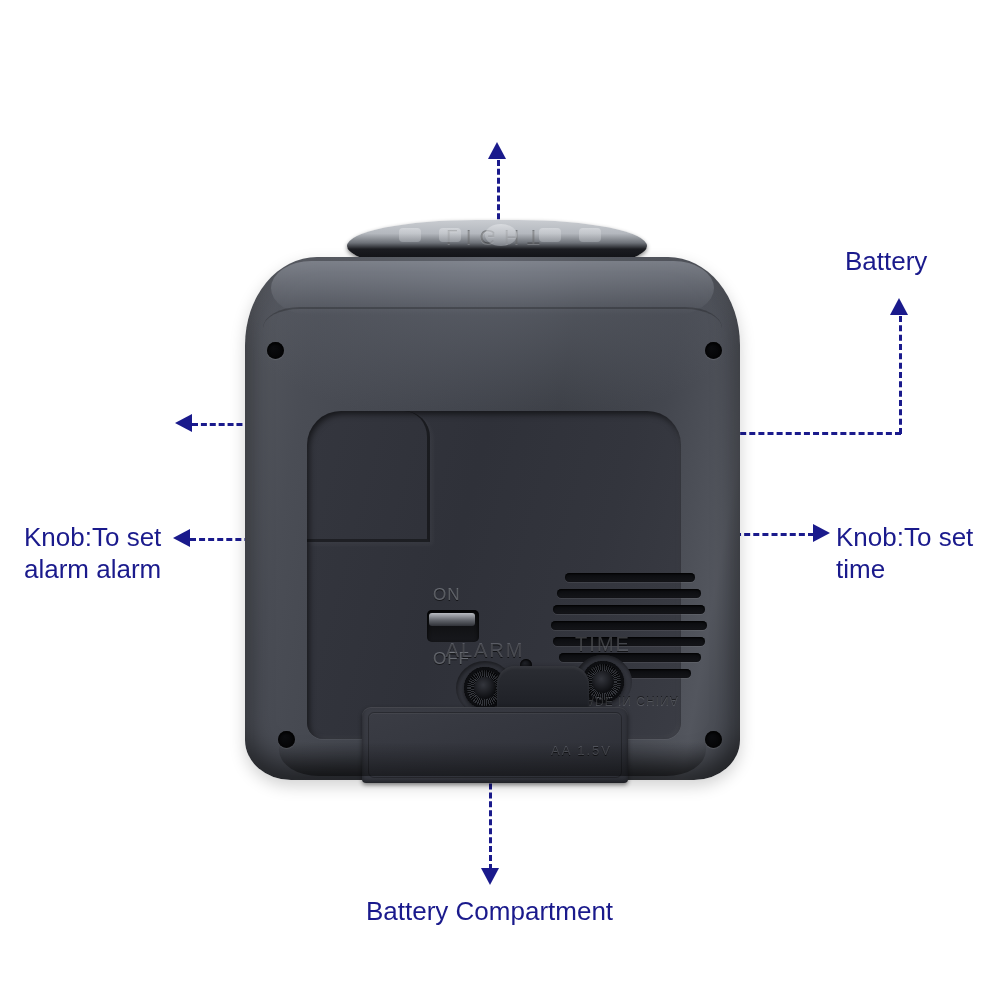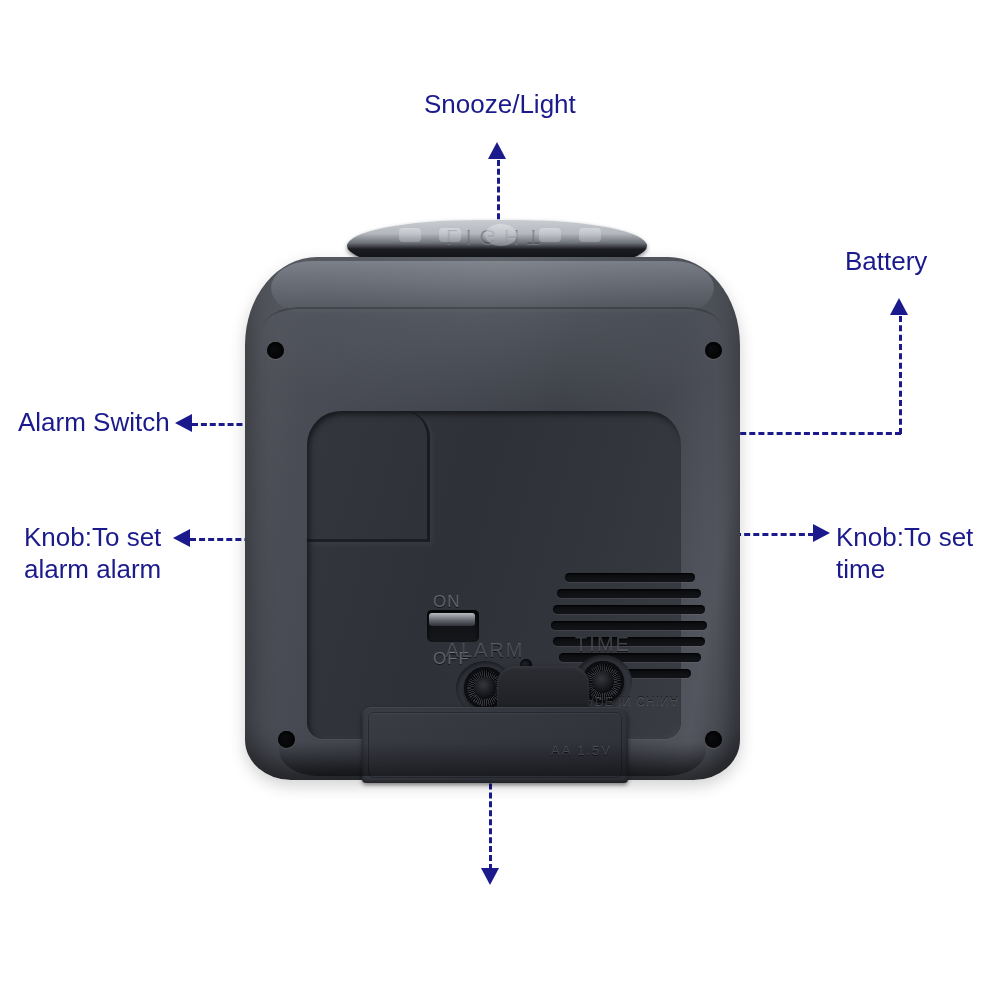--- a/index.html
+++ b/index.html
@@ -204,21 +204,21 @@
   .switch-txt {
     position: absolute;
     left: 14px;
     width: 60px;
     font-size: 17px;
     font-family: "Liberation Sans", sans-serif;
     color: rgba(190,194,202,0.40);
     text-shadow: 0 1px 0 rgba(0,0,0,0.55);
     letter-spacing: 1px;
   }
-  .switch-txt.on  { top: 0px; margin-top: 7px; }
+  .switch-txt.on  { top: 0px; }
   .switch-txt.off { top: 64px; }
   .switch-slot {
     position: absolute;
     left: 8px;
     top: 25px;
     width: 52px;
     height: 32px;
     border-radius: 5px;
     background: linear-gradient(180deg,#0a0b0d,#17181c);
     box-shadow: inset 0 2px 4px rgba(0,0,0,0.9);
@@ -394,43 +394,42 @@
     border-radius: 0 0 40px 40px / 0 0 26px 26px;
     background: linear-gradient(180deg, rgba(0,0,0,0) 0%, rgba(0,0,0,0.45) 100%);
     pointer-events: none;
   }
 </style>
 </head>
 <body>
 
 <div id="page">
 
-  <div class="ann-label" style="left:424px; top:88px;">Snooze/Light</div>
   <div class="leader leader-v" style="left:497px; top:160px; height:68px;"></div>
   <div class="arrow arrow-up" style="left:488px; top:142px;"></div>
 
   <div class="ann-label" style="left:845px; top:245px;">Battery</div>
   <div class="leader leader-v" style="left:899px; top:316px; height:118px;"></div>
   <div class="leader leader-h" style="left:640px; top:432px; width:261px;"></div>
   <div class="arrow arrow-up" style="left:890px; top:298px;"></div>
 
-  <div class="ann-label" style="left:18px; top:406px;">Alarm Switch</div>
   <div class="leader leader-h" style="left:192px; top:423px; width:166px;"></div>
   <div class="arrow arrow-left" style="left:175px; top:414px;"></div>
 
   <div class="ann-label" style="left:24px; top:521px;">Knob:To set</div>
   <div class="ann-label" style="left:24px; top:553px;">alarm alarm</div>
   <div class="leader leader-h" style="left:190px; top:538px; width:260px;"></div>
   <div class="arrow arrow-left" style="left:173px; top:529px;"></div>
 
   <div class="ann-label" style="left:836px; top:521px;">Knob:To set</div>
   <div class="ann-label" style="left:836px; top:553px;">time</div>
   <div class="leader leader-h" style="left:580px; top:533px; width:234px;"></div>
   <div class="arrow arrow-right" style="left:813px; top:524px;"></div>
 
+  <div class="ann-label" style="left:366px; top:895px;">Battery Compartment</div>
   <div class="leader leader-v" style="left:489px; top:676px; height:194px;"></div>
   <div class="arrow arrow-down" style="left:481px; top:868px;"></div>
 
   <div id="clock">
 
     <div class="button-bar">
       <div class="emboss">LIGHT</div>
       <div class="btn-dot" style="left:52px;"></div>
       <div class="btn-dot" style="left:92px;"></div>
       <div class="btn-round"></div>

